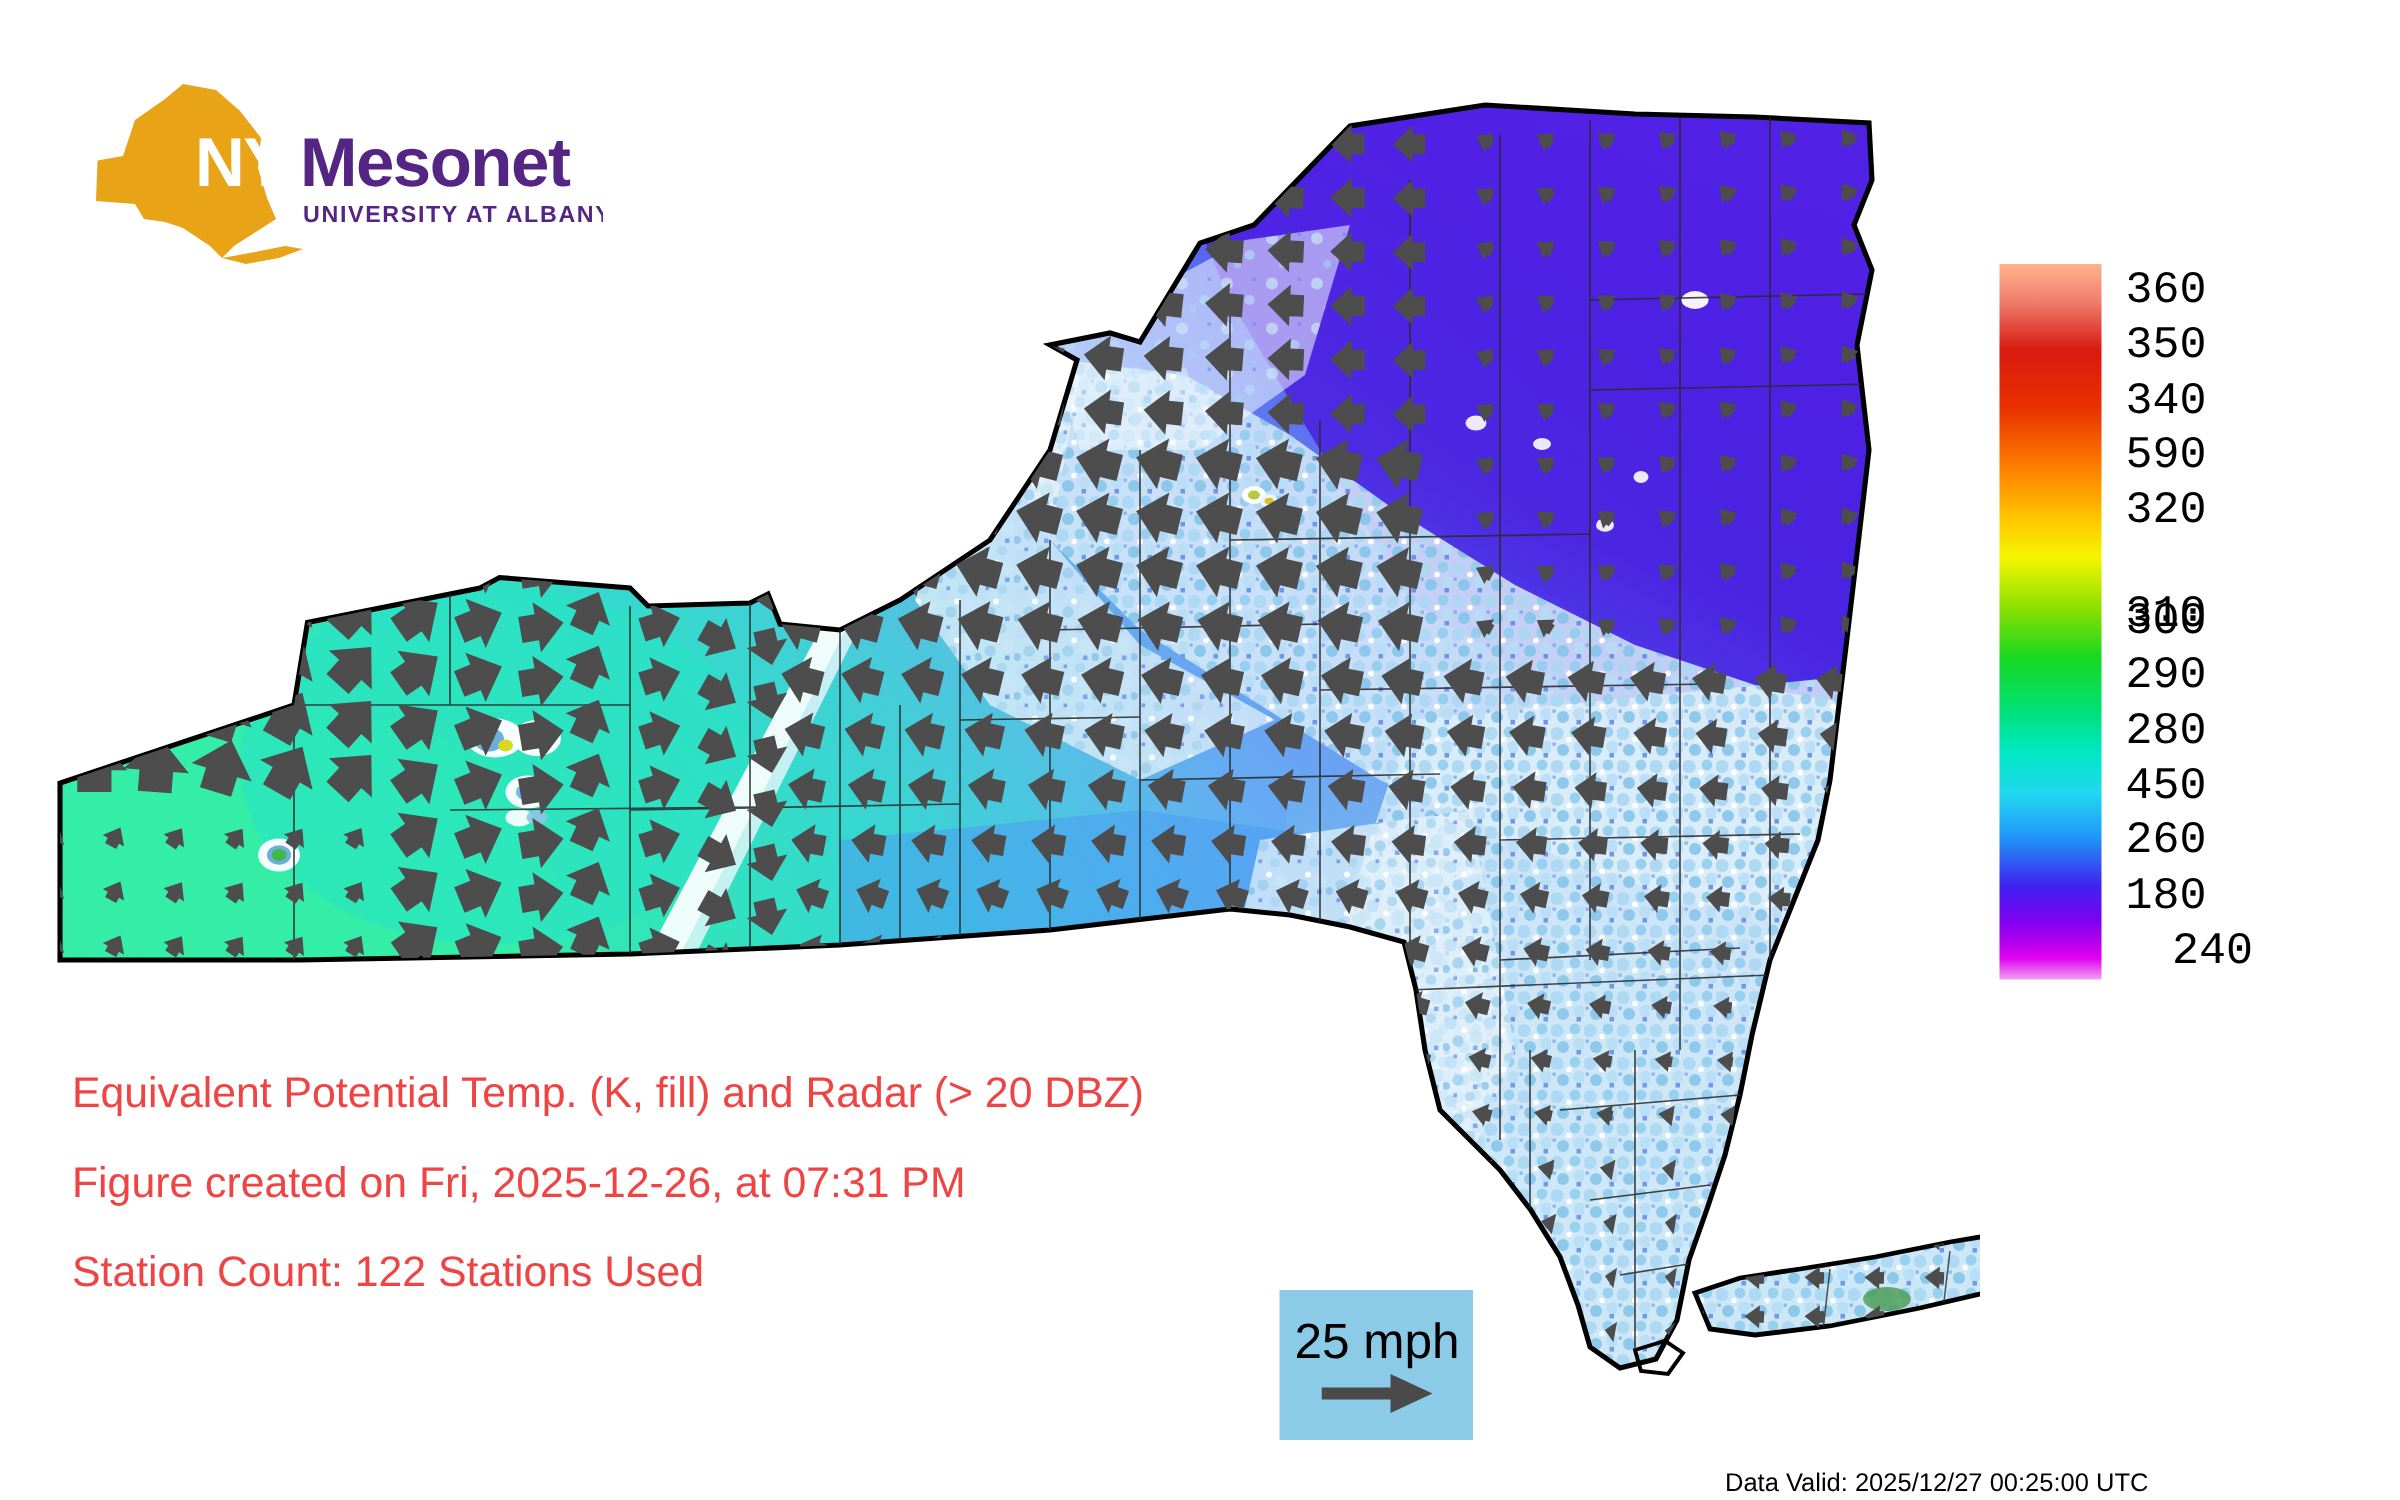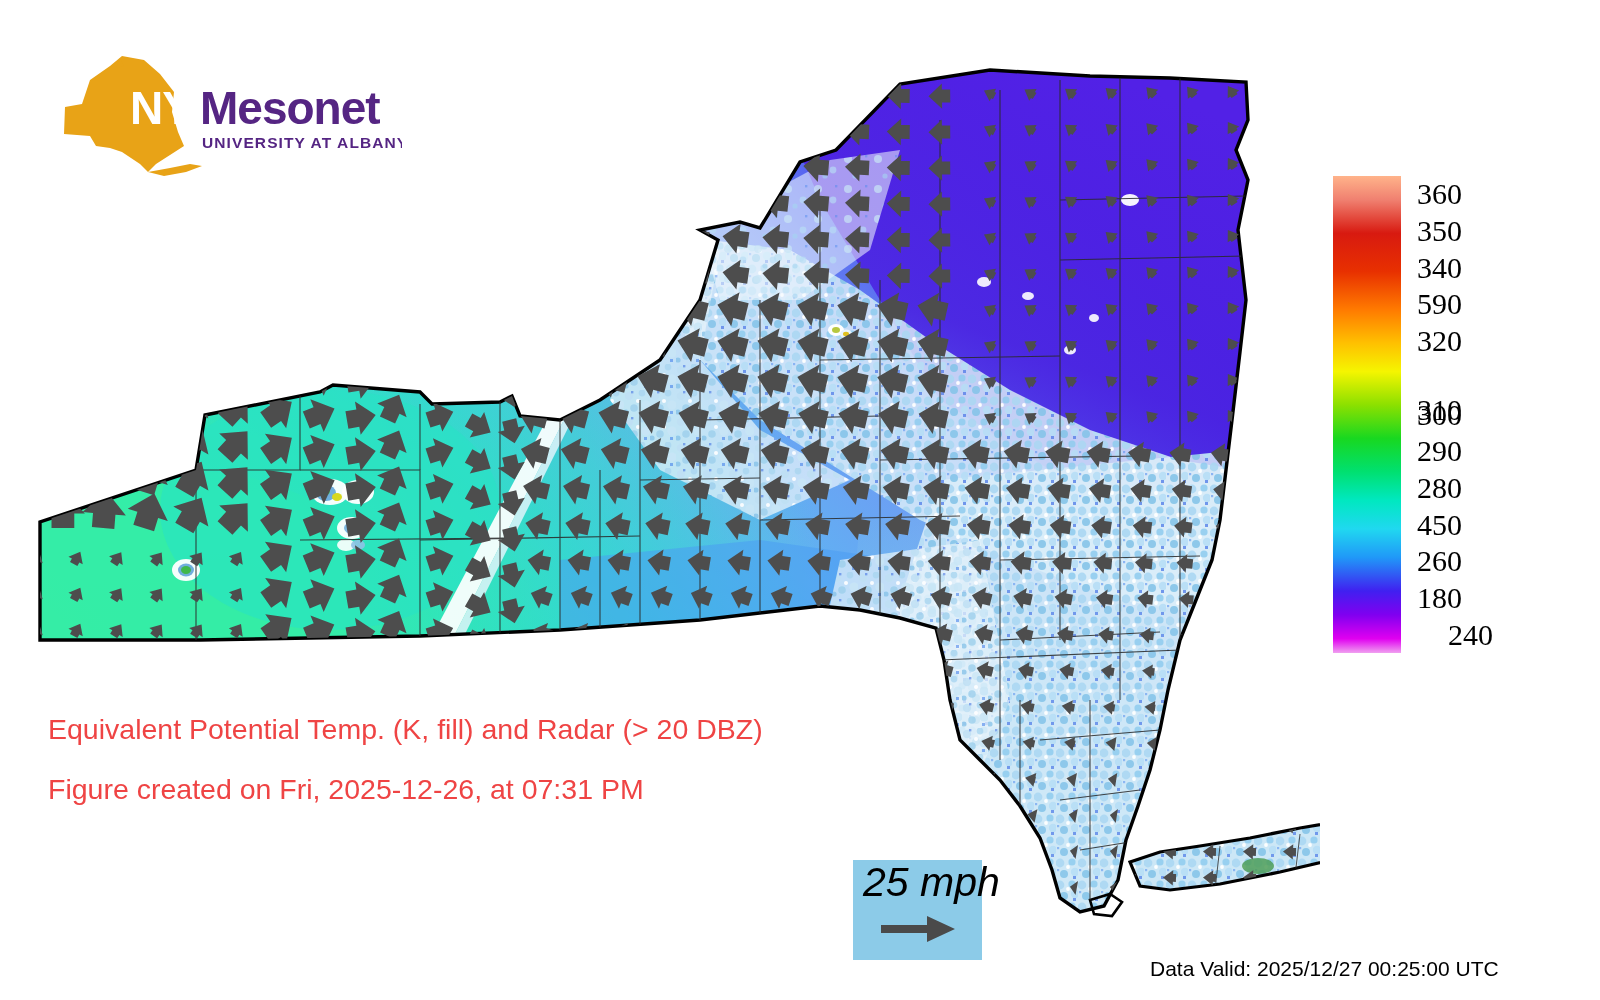--- a/index.html
+++ b/index.html
@@ -12,36 +12,36 @@
 
   
   #map-area{position:absolute;left:0;top:0;width:1320px;height:960px;}
   #map-svg{display:block;}
 
   
   #colorbar-group{position:absolute;left:1333px;top:176px;width:250px;height:480px;}
   #colorbar-bar{position:absolute;left:0;top:0;width:68px;height:477px;}
   #colorbar-ticks{position:absolute;left:84px;top:-20px;width:160px;height:517px;}
   .cb-tick{position:absolute;left:0;font-size:30px;line-height:30px;color:#000;
-           font-family:Liberation Serif, serif;white-space:nowrap;}
+           font-family:Liberation Mono, monospace;white-space:nowrap;}
 
   
   #captions{position:absolute;left:48px;top:715px;width:900px;}
   .caption-line{font-size:28.5px;line-height:1.0;color:#ef4444;margin-bottom:31px;
                 white-space:nowrap;font-family:"Liberation Sans","DejaVu Sans",sans-serif;}
 
   
   #wind-legend{position:absolute;left:853px;top:860px;width:129px;height:100px;
                background:#8CCBE8;}
-  #wind-legend-label{position:absolute;left:10px;top:2px;font-size:41px;
-                     line-height:40px;color:#000;white-space:nowrap;font-style:italic;}
+  #wind-legend-label{position:absolute;left:10px;top:14px;font-size:33px;
+                     line-height:40px;color:#000;white-space:nowrap;}
   #wind-legend-arrow{position:absolute;left:28px;top:52px;width:76px;height:34px;}
 
   
-  #data-valid{position:absolute;left:1150px;top:957px;font-size:21px;
+  #data-valid{position:absolute;left:1150px;top:977px;font-size:17px;
               line-height:24px;color:#000;white-space:nowrap;}
 </style>
 </head>
 <body>
 
 <div id="logo">
   <svg width="350" height="130" viewBox="0 0 350 130">
 
     <g>
       <path fill="#E8A317" d="M38 28 L30 52 L13 55 L12 82 L38 84 L44 94 L58 96 L70 100
@@ -1074,20 +1074,21 @@
       <div class="cb-tick" style="top: 353.577px;">450</div>
       <div class="cb-tick" style="top: 390.269px;">260</div>
       <div class="cb-tick" style="top: 426.962px;">180</div>
       <div class="cb-tick" style="top: 463.654px; margin-left: 31px;">240</div>
     </div>
 </div>
 
 <div id="captions">
   <div class="caption-line">Equivalent Potential Temp. (K, fill) and Radar (&gt; 20 DBZ)</div>
   <div class="caption-line">Figure created on Fri, 2025-12-26, at 07:31 PM</div>
+  <div class="caption-line">Station Count: 122 Stations Used</div>
 </div>
 
 <div id="wind-legend">
   <div id="wind-legend-label">25 mph</div>
   <svg id="wind-legend-arrow" viewBox="0 0 76 34">
     <path d="M0,13 L46,13 L46,4 L74,17 L46,30 L46,21 L0,21 Z" fill="#4A4A4A"></path>
   </svg>
 </div>
 
 <div id="data-valid">Data Valid: 2025/12/27 00:25:00 UTC</div>

